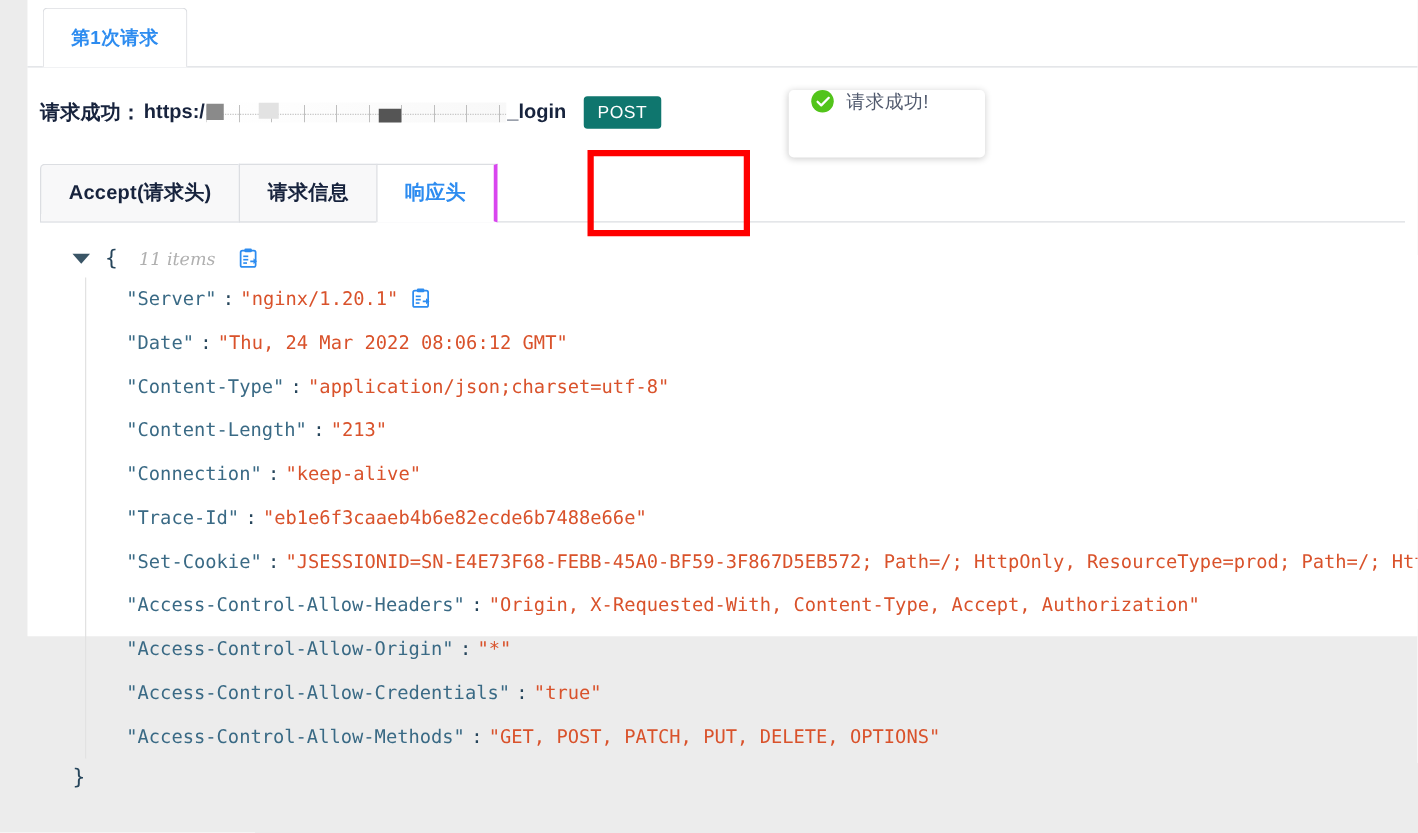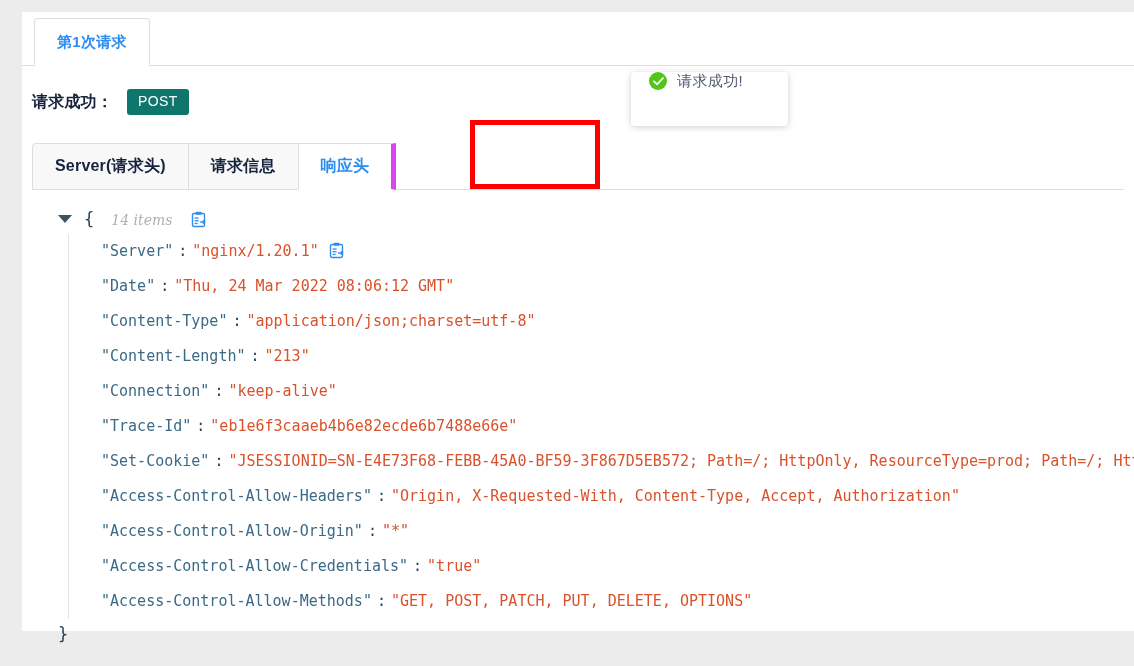--- a/index.html
+++ b/index.html
@@ -12,23 +12,23 @@
     background: #ececec;
     font-family: "Liberation Sans", sans-serif;
     overflow: hidden;
     position: relative;
   }
 
   
   #app-panel {
     position: absolute;
     left: 22px;
-    top: 12px;
+    top: 0px;
     width: 1112px;
-    height: 619px;
+    height: 509px;
     background: #ffffff;
     box-sizing: border-box;
   }
 
   
   #request-tab-strip {
     position: absolute;
     left: 0;
     top: 0;
     width: 1112px;
@@ -197,21 +197,21 @@
     z-index: 2;
   }
   .content-tab:first-child { border-radius: 4px 0 0 0; }
   .content-tab.active {
     background: #ffffff;
     color: #2d8cf0;
     border-bottom-color: #ffffff;
     z-index: 3;
   }
   .content-tab.last-spacer {
-    border-right: 5px solid #d946ef;
+    border-right: 3px solid #d946ef;
   }
 
   
   #tab-highlight-annotation {
     position: absolute;
     left: 470px;
     top: 120px;
     width: 130px;
     height: 69px;
     border: 5px solid #ff0000;
@@ -303,40 +303,51 @@
 <div id="app-panel">
 
   <div id="request-tab-strip">
     <div class="request-tab">
       <span>第1次请求</span>
     </div>
   </div>
 
   <div id="request-info-row">
     <span id="request-info-label">请求成功：</span>
+    <span id="request-url">
+      <span>https:/</span>
+      <span id="url-redacted">
+        <span class="ticks"></span>
+        <span class="dots"></span>
+        <span class="blk b1"></span>
+        <span class="blk b2"></span>
+        <span class="blk b3"></span>
+      </span>
+      <span>_login</span>
+    </span>
     <span id="method-badge">POST</span>
   </div>
 
   <div id="content-tabs">
     <div class="content-tab">
-      <span>Server(请求头)</span>
+      <span>Accept(请求头)</span>
     </div>
     <div class="content-tab">
       <span>请求信息</span>
     </div>
     <div class="content-tab active last-spacer">
       <span>响应头</span>
     </div>
   </div>
 
   <div id="json-viewer">
     <div id="json-root-line">
       <span id="json-collapse-toggle"></span>
       <span class="brace">{</span>
-      <span id="json-items-count">14 items</span>
+      <span id="json-items-count">11 items</span>
       <span class="copy-icon">
         <svg width="17" height="17" viewBox="0 0 17 17">
           <rect x="2.5" y="2.5" width="12" height="13" rx="1.4" fill="#ffffff" stroke="#2d8cf0" stroke-width="1.4"></rect>
           <rect x="5.5" y="0.8" width="6" height="3" rx="1" fill="#2d8cf0"></rect>
           <rect x="4.6" y="6.4" width="4" height="1.3" fill="#2d8cf0"></rect>
           <rect x="4.6" y="9.1" width="4" height="1.3" fill="#2d8cf0"></rect>
           <rect x="4.6" y="11.8" width="3" height="1.3" fill="#2d8cf0"></rect>
           <path d="M10.2 10.3 h2.6 v-1.7 l2.8 2.4 -2.8 2.4 v-1.7 h-2.6 z" fill="#2d8cf0"></path>
         </svg>
       </span>

